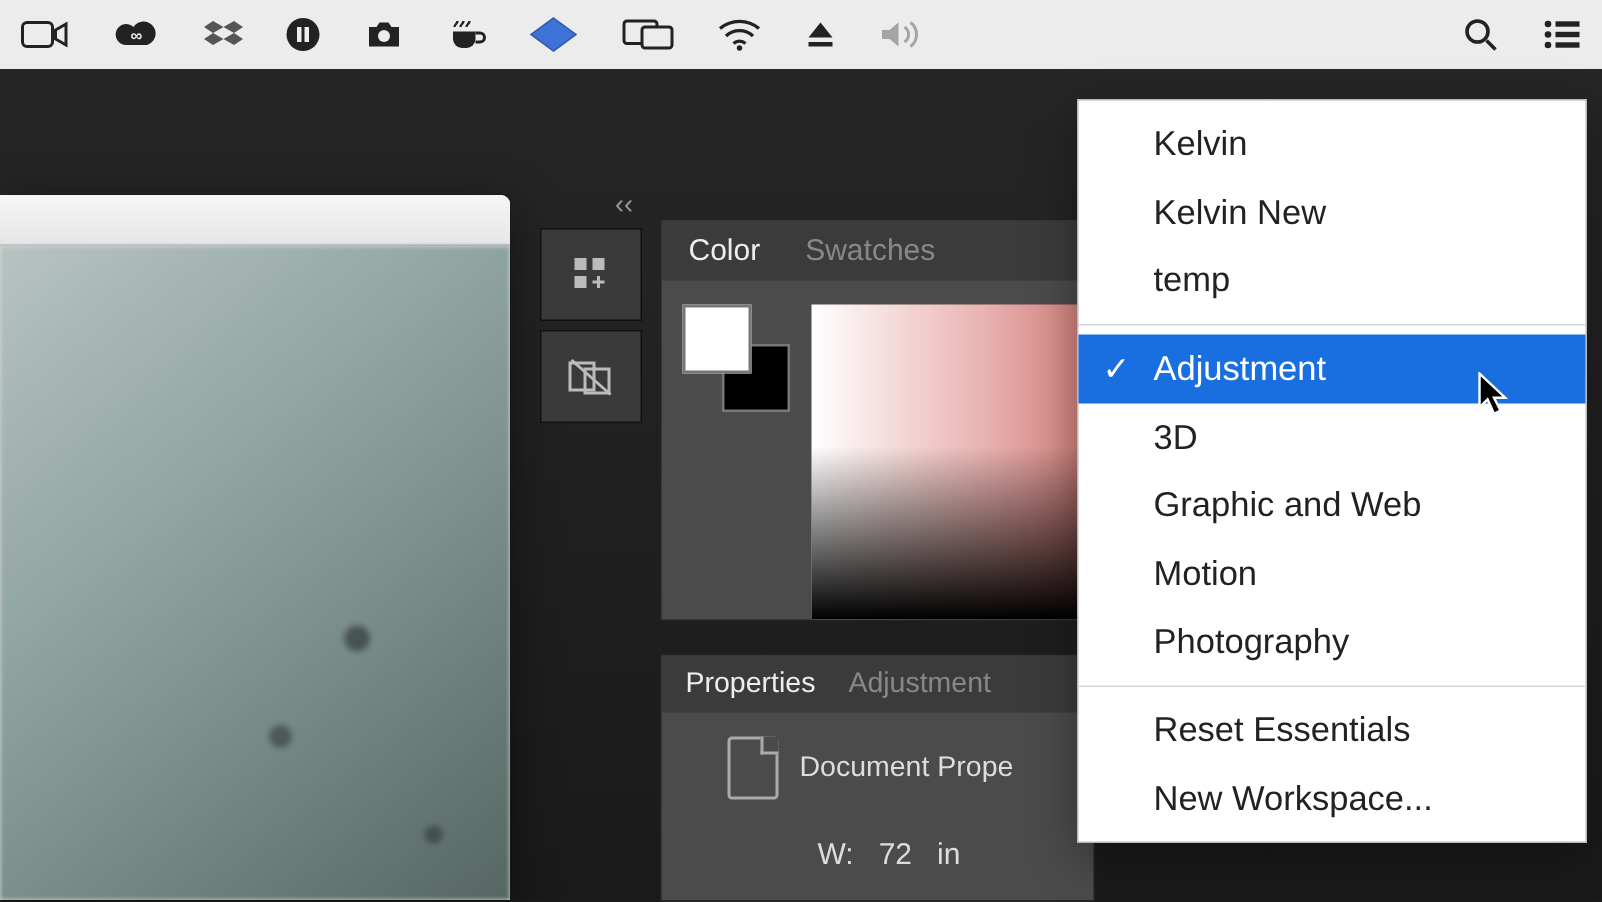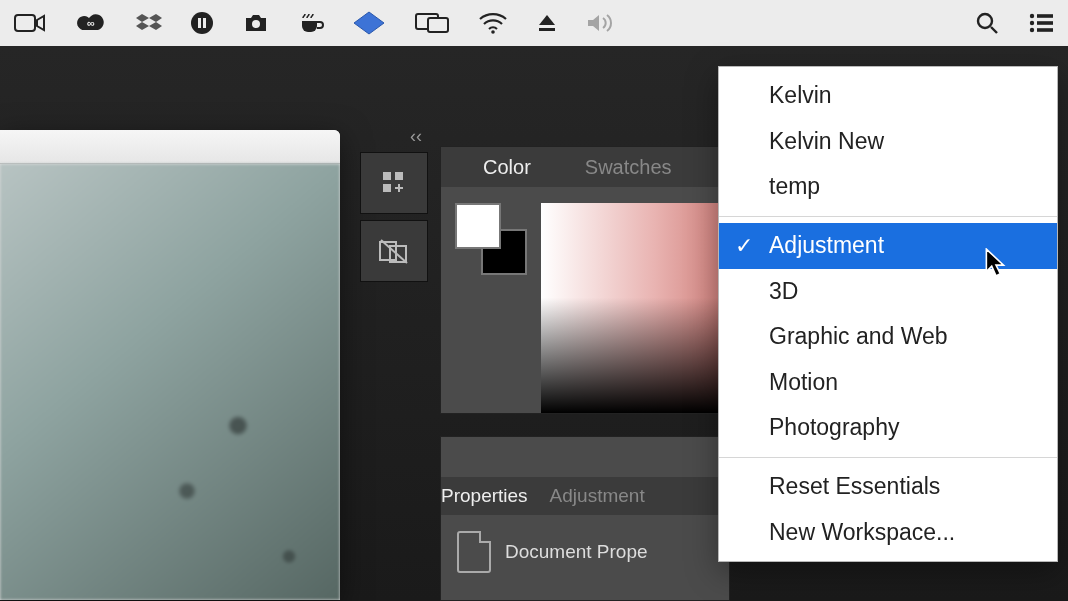--- a/index.html
+++ b/index.html
@@ -87,21 +87,21 @@
     border: 1px solid #222;
   }
   .colorpanel .tabs {
     height: 40px;
     background: #3b3b3b;
     display:flex; align-items:center;
     gap: 30px;
     padding-left: 18px;
     font-size: 20px;
   }
-  .colorpanel .tabs .tab { color:#888; cursor:default;margin-left:24px; }
+  .colorpanel .tabs .tab { color:#888; cursor:default; }
   .colorpanel .tabs .tab.active { color:#eee; }
   .swatchstack {
     position:absolute; top:56px; left:14px; width:72px; height:72px;
   }
   .swatchstack .fg {
     position:absolute; top:0; left:0; width:46px; height:46px;
     background:#fff; border:2px solid #777;
   }
   .swatchstack .bg {
     position:absolute; top:26px; left:26px; width:46px; height:46px;
@@ -119,28 +119,28 @@
     position:absolute;
     top: 436px; left: 440px;
     width: 290px; height: 165px;
     background:#4b4b4b;
     border:1px solid #222;
   }
   .proppanel .tabs {
     height: 38px;
     background:#3b3b3b;
     display:flex; align-items:center; gap:22px;
-    font-size:19px;margin-top:40px;
+    padding-left: 16px; font-size:19px;
   }
   .proppanel .tabs .tab { color:#888; }
   .proppanel .tabs .tab.active { color:#eee; }
   .proppanel .row1 {
     display:flex; align-items:center; gap:14px;
     padding: 16px 16px 0 16px;
-    color:#ddd; font-size:19px;
+    color:#ddd; font-size:19px;margin-left:28px;
   }
   .proppanel .docicon {
     width:34px; height:42px; border:2px solid #aaa; border-radius:3px;
     position:relative;
   }
   .proppanel .docicon::after{
     content:""; position:absolute; top:-2px; right:-2px;
     width:10px; height:10px; background:#4b4b4b;
     border-left:2px solid #aaa; border-bottom:2px solid #aaa;
   }

